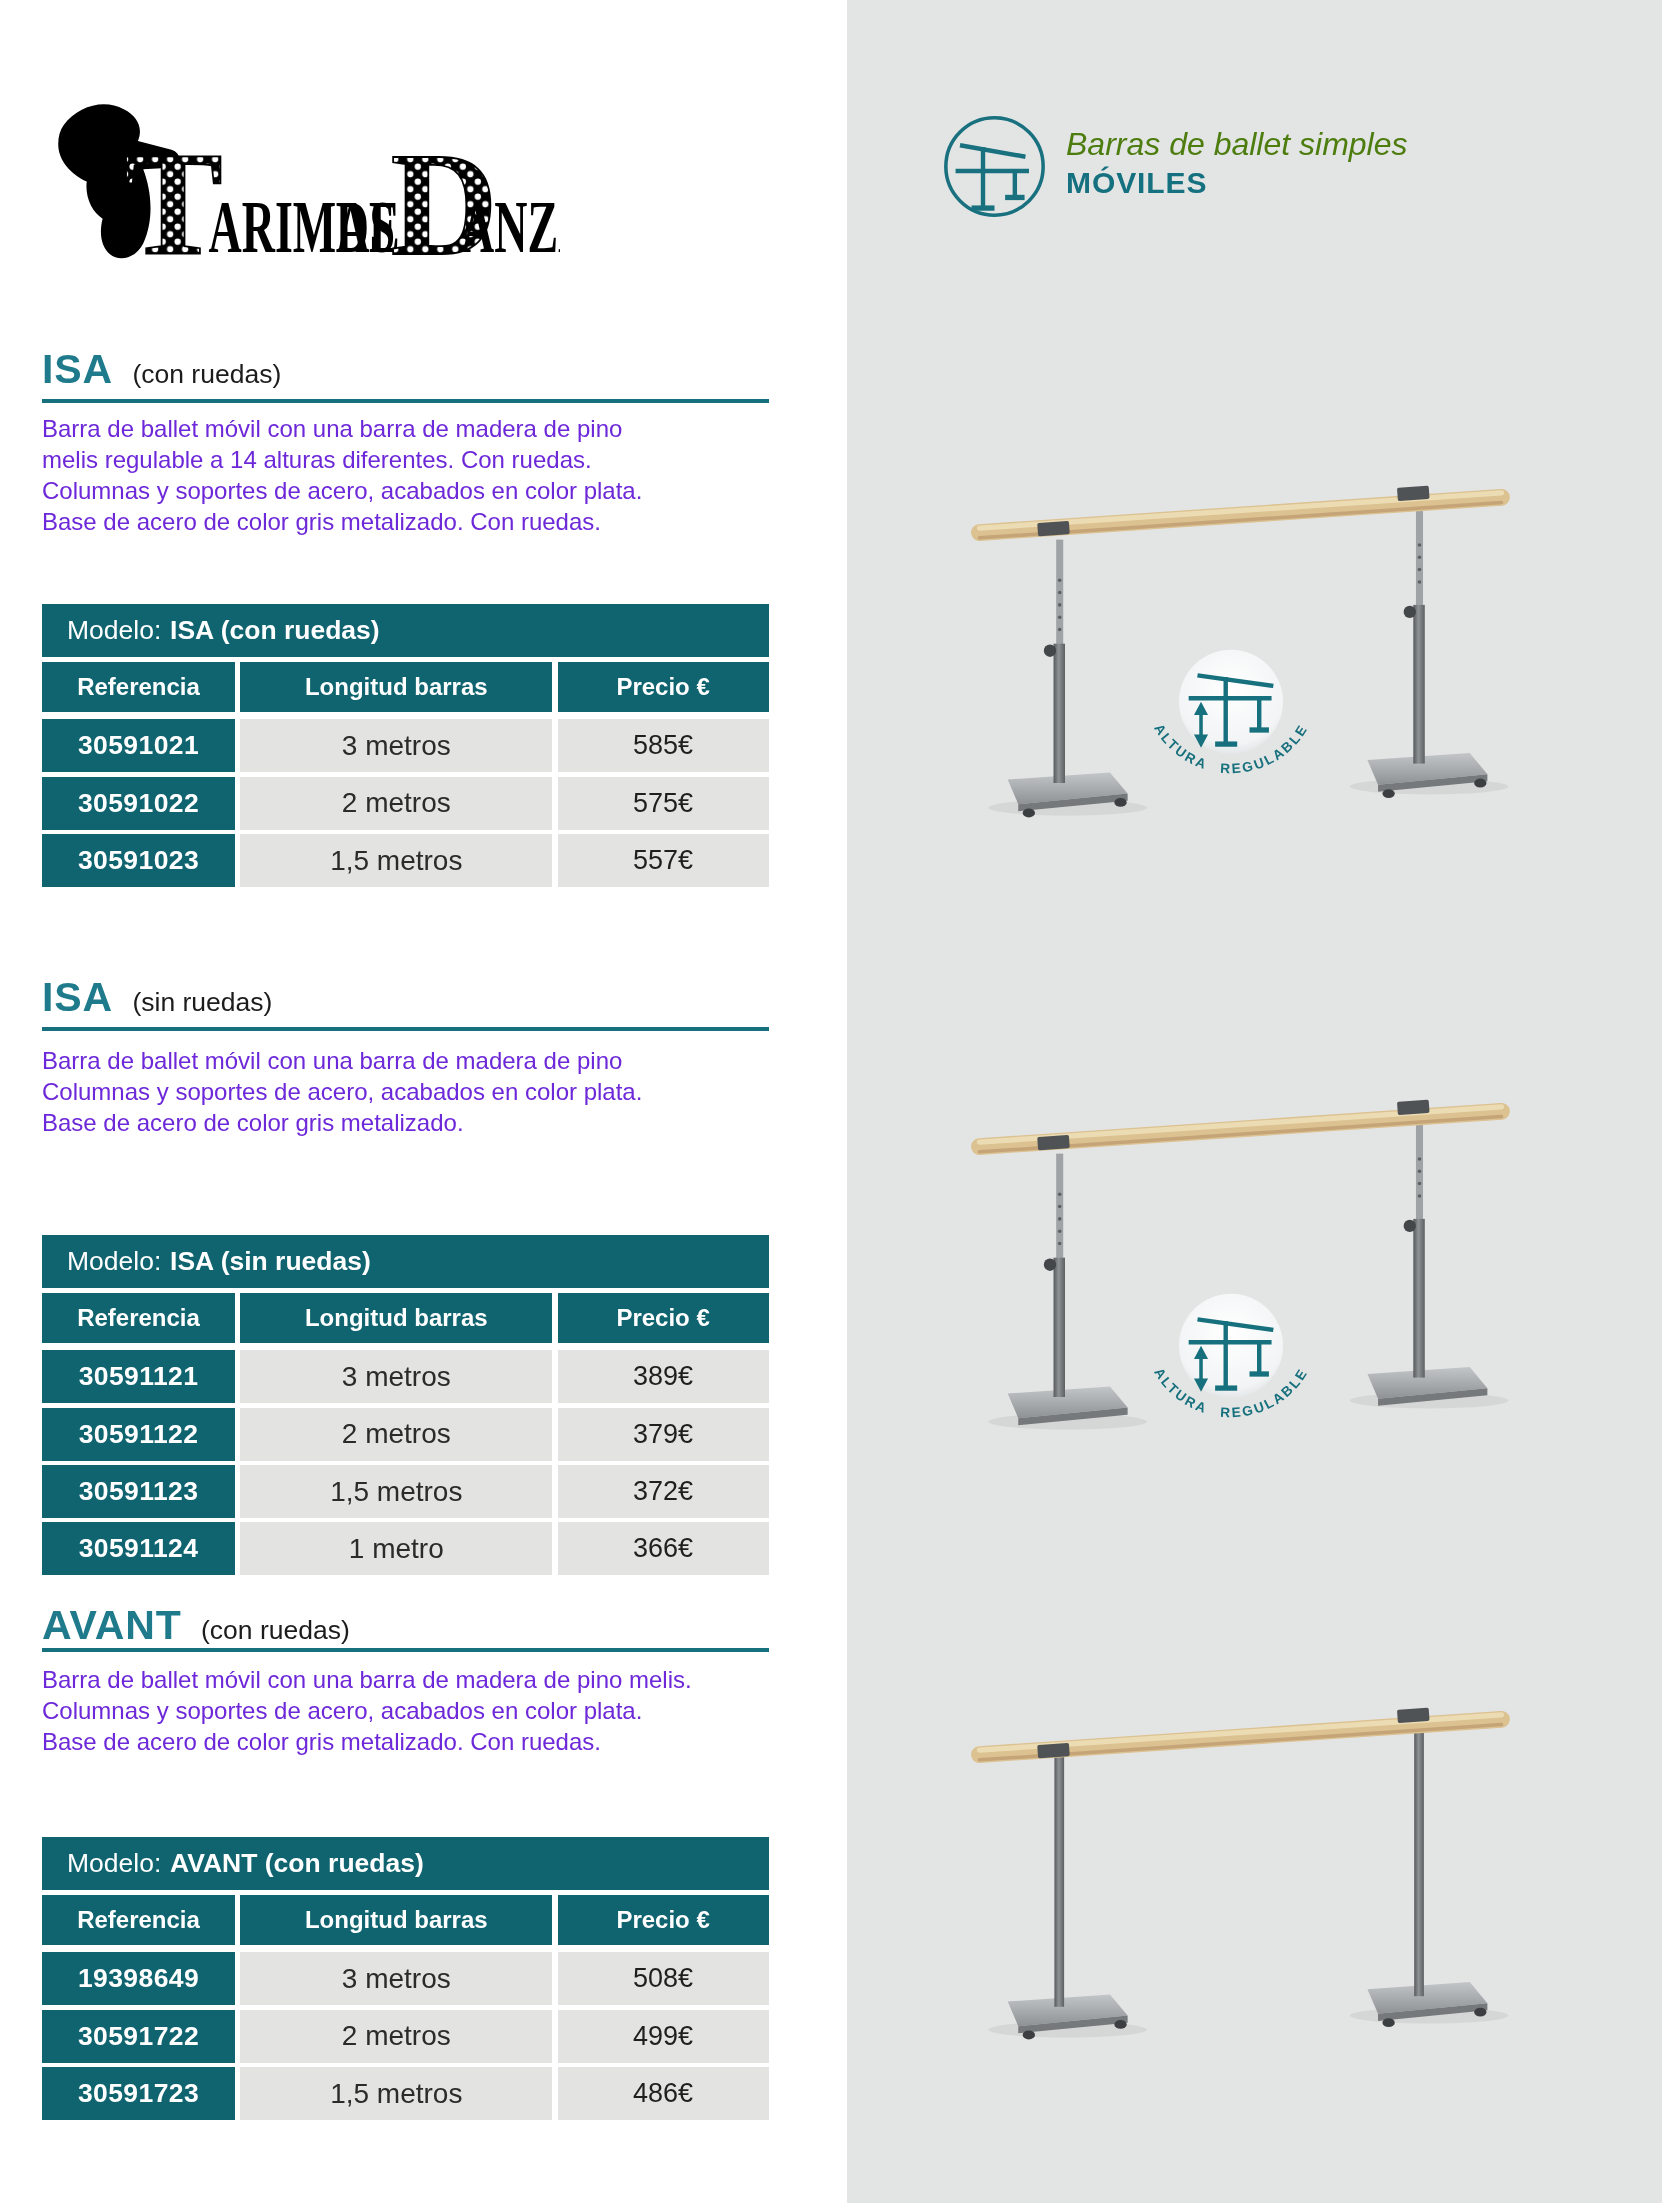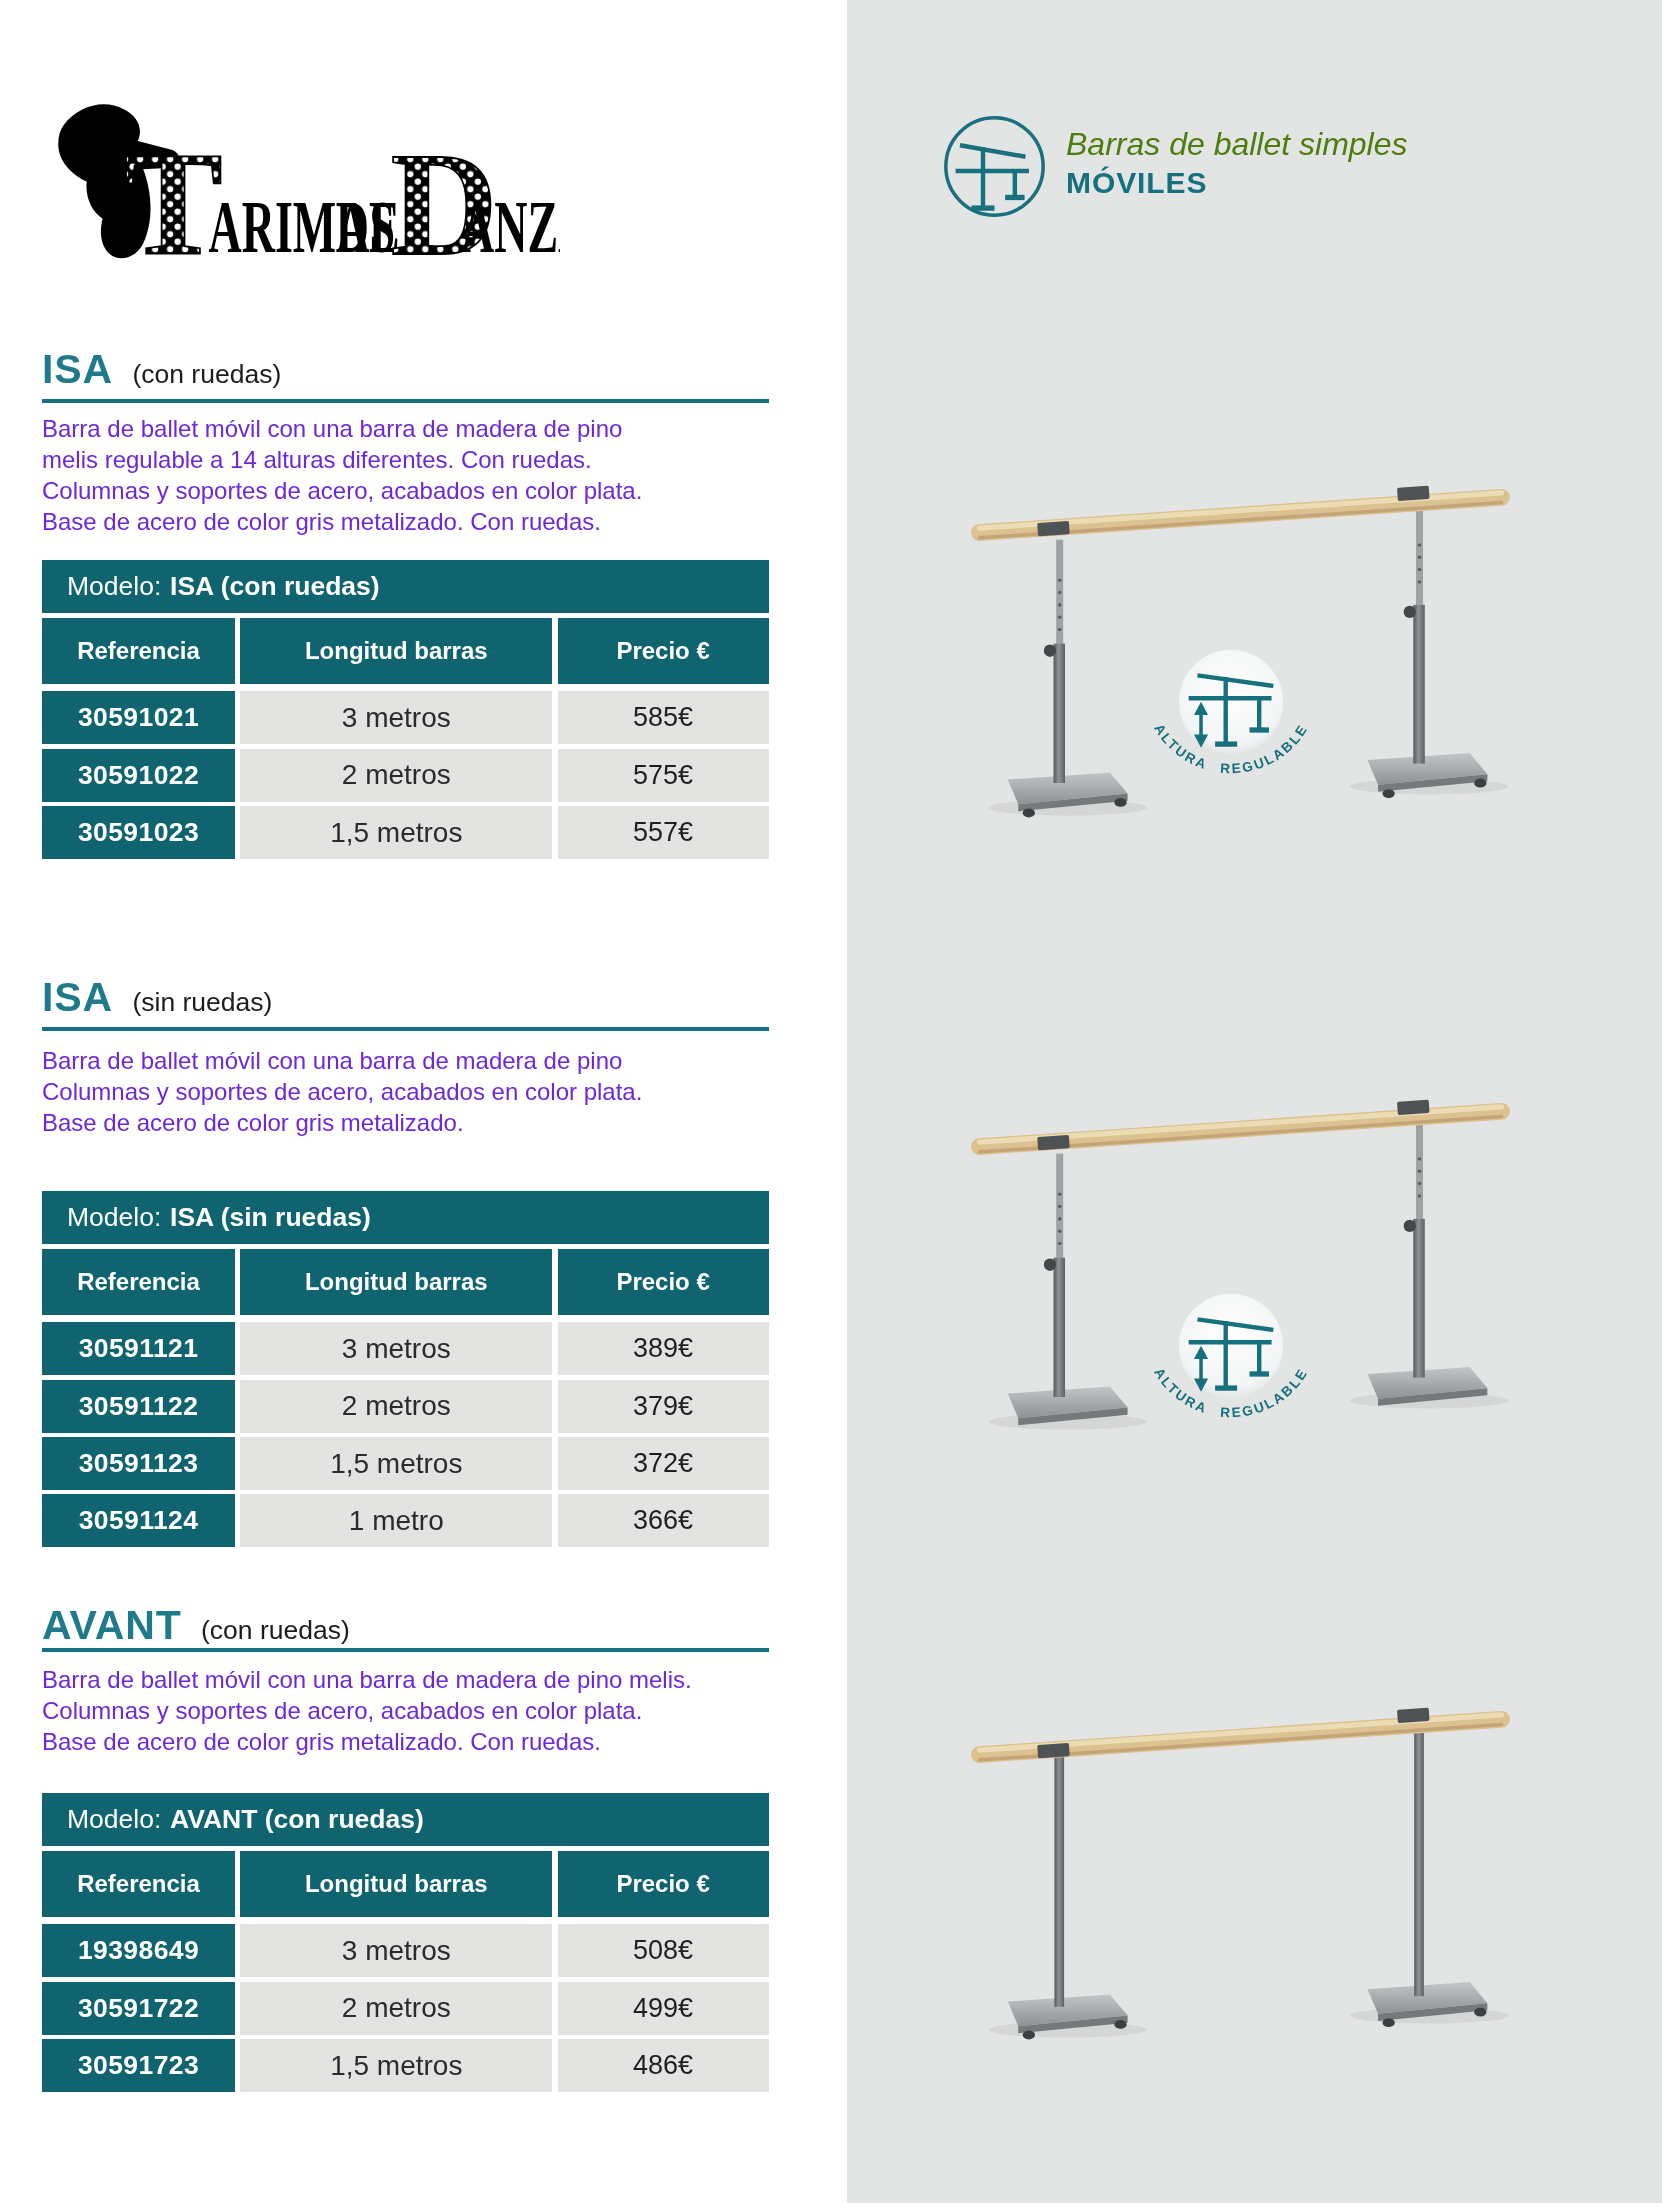--- a/index.html
+++ b/index.html
@@ -11,26 +11,26 @@
   .logo-svg{position:absolute;left:39px;top:88px;}
 
   .section-title{position:absolute;left:42px;display:flex;align-items:baseline;white-space:nowrap;}
   .section-title .big{font-size:41px;font-weight:bold;color:#1f7b8c;letter-spacing:0.9px;}
   .section-title .small{font-size:26.5px;color:#1c1c1c;margin-left:19.4px;}
   .rule{position:absolute;left:42px;width:727px;height:4.4px;background:#17707d;}
   .desc{position:absolute;left:42px;font-size:24px;line-height:31px;color:#6d28d9;}
 
   .ptable{position:absolute;left:42px;width:727px;}
   .model-bar{height:53px;background:#10646f;color:#fff;display:flex;align-items:center;
-             padding-left:25px;box-sizing:border-box;font-size:26.5px;margin-bottom:5.3px;}
+             padding-left:25px;box-sizing:border-box;font-size:26.5px;margin-bottom:5.3px;margin-top:44px;}
   .model-bar b{margin-left:8.8px;font-weight:bold;}
   .grid{display:grid;grid-template-columns:193px 312px 211px;column-gap:5.3px;margin-bottom:4.4px;}
   .grid.head{margin-bottom:7px;}
   .cell{height:53px;display:flex;align-items:center;justify-content:center;box-sizing:border-box;}
-  .head .cell{height:66px;background:#10646f;color:#fff;font-weight:bold;font-size:24px;}
+  .head .cell{height:50px;background:#10646f;color:#fff;font-weight:bold;font-size:24px;}
   .ref{background:#10646f;color:#fff;font-weight:bold;font-size:26.5px;letter-spacing:0.4px;}
   .val{background:#e3e4e2;color:#2b2b2b;font-size:28px;}
   .price{background:#e3e4e2;color:#1f1f1f;font-size:27px;text-align:right;}
 
   
   .panel-header-icon{position:absolute;left:937px;top:109px;}
   .panel-title{position:absolute;left:1066px;top:126px;font-size:32px;color:#4d7c0f;font-style:italic;}
   .panel-title-bold{position:absolute;left:1066px;top:166px;font-size:30px;font-weight:bold;
                     color:#15707f;letter-spacing:0.9px;}
   .product{position:absolute;}

